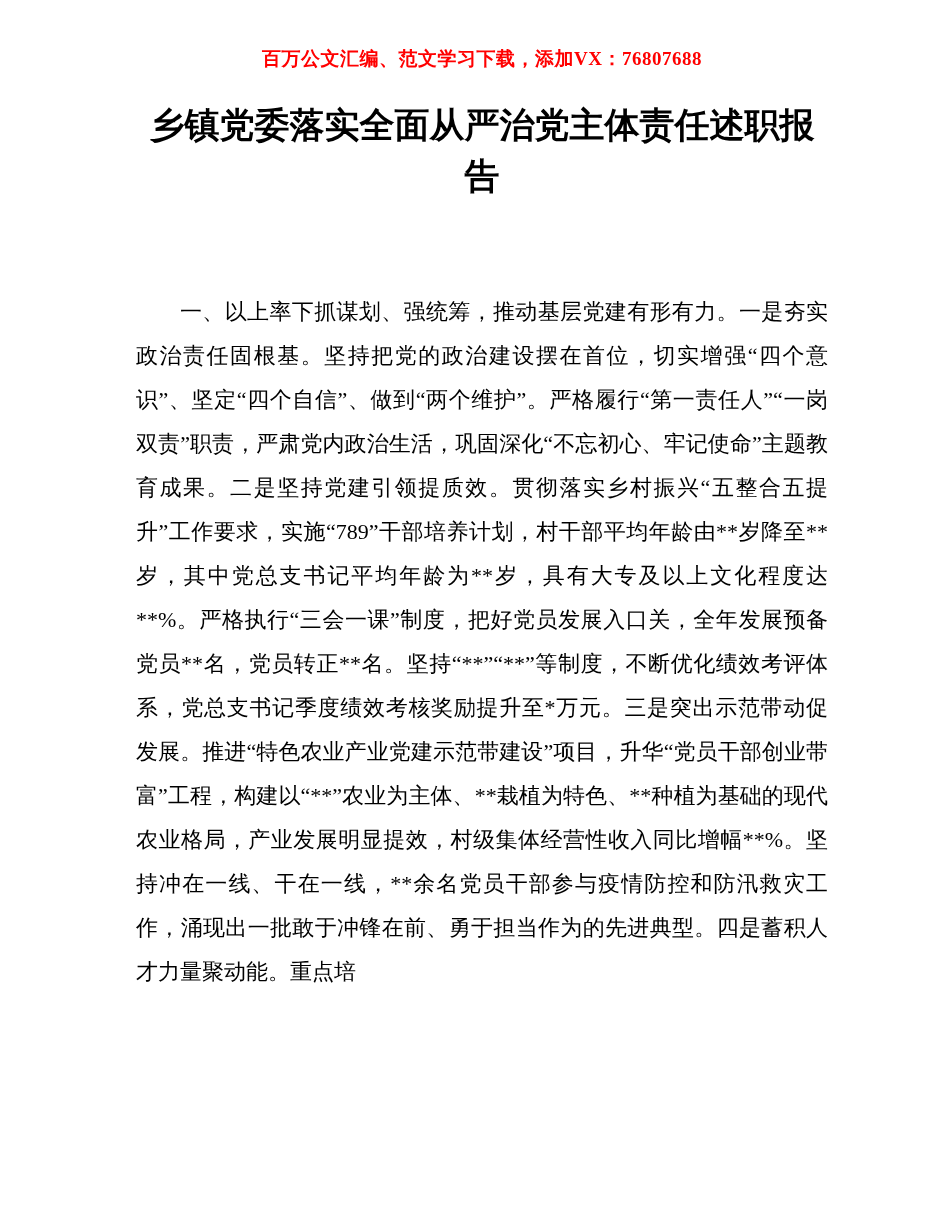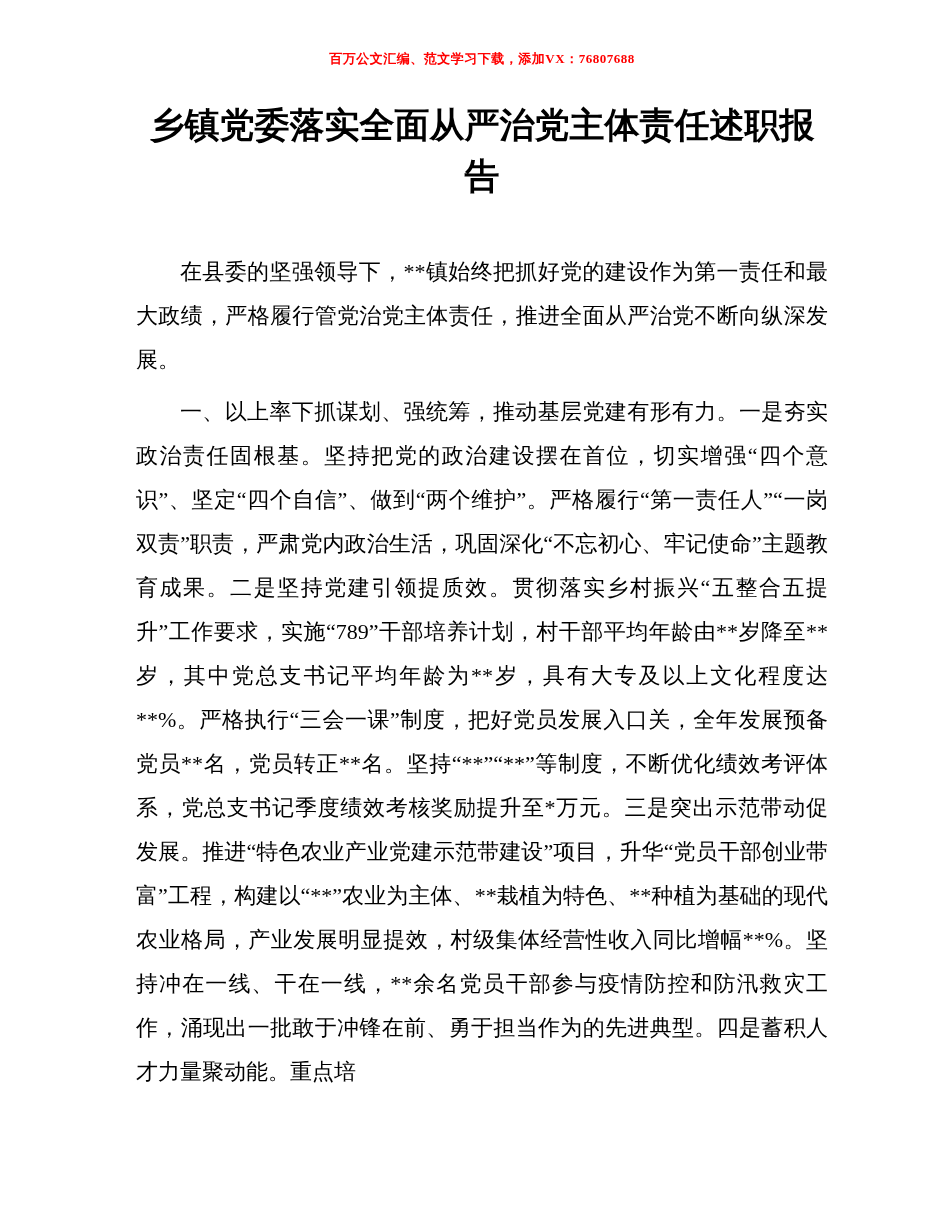--- a/index.html
+++ b/index.html
@@ -12,33 +12,33 @@
     color: #000000;
   }
   .page {
     width: 950px;
     height: 1230px;
     background: #ffffff;
     padding: 46px 122px 0 136px;
   }
   .header-notice {
     text-align: center;
-    font-size: 13px;
+    font-size: 19px;
     line-height: 26px;
     font-weight: bold;
     margin-bottom: 28px;
     letter-spacing: 0.5px;
   }
   .doc-title {
     text-align: center;
     font-size: 35px;
     line-height: 51px;
     font-weight: bold;
     color: #000000;
-    margin-bottom: 48px;
+    margin-bottom: 88px;
     font-family: "Liberation Serif", "DejaVu Serif", serif;
   }
   .doc-body {
     width: 100%;
   }
   .para {
     font-size: 22px;
     line-height: 44px;
     text-align: justify;
     text-indent: 2em;
@@ -53,16 +53,15 @@
 </style>
 </head>
 <body>
 
 <div class="page">
   <div class="header-notice" style="color: rgb(255, 0, 0);">百万公文汇编、范文学习下载，添加VX：76807688</div>
 
   <h1 class="doc-title">乡镇党委落实全面从严治党主体责任述职报告</h1>
 
   <div class="doc-body">
-      <p class="para"><span class="run">在县委的坚强领导下，**镇始终把抓好党的建设作为第一责任和最大政绩，严格履行管党治党主体责任，推进全面从严治党不断向纵深发展。</span></p>
       <p class="para"><span class="run bold">一、以上率下抓谋划、强统筹，推动基层党建有形有力。一是夯实政治责任固根基。</span><span class="run">坚持把党的政治建设摆在首位，切实增强“四个意识”、坚定“四个自信”、做到“两个维护”。严格履行“第一责任人”“一岗双责”职责，严肃党内政治生活，巩固深化“不忘初心、牢记使命”主题教育成果。</span><span class="run bold">二是坚持党建引领提质效。</span><span class="run">贯彻落实乡村振兴“五整合五提升”工作要求，实施“789”干部培养计划，村干部平均年龄由**岁降至**岁，其中党总支书记平均年龄为**岁，具有大专及以上文化程度达**%。严格执行“三会一课”制度，把好党员发展入口关，全年发展预备党员**名，党员转正**名。坚持“**”“**”等制度，不断优化绩效考评体系，党总支书记季度绩效考核奖励提升至*万元。</span><span class="run bold">三是突出示范带动促发展。</span><span class="run">推进“特色农业产业党建示范带建设”项目，升华“党员干部创业带富”工程，构建以“**”农业为主体、**栽植为特色、**种植为基础的现代农业格局，产业发展明显提效，村级集体经营性收入同比增幅**%。坚持冲在一线、干在一线，**余名党员干部参与疫情防控和防汛救灾工作，涌现出一批敢于冲锋在前、勇于担当作为的先进典型。</span><span class="run bold">四是蓄积人才力量聚动能。</span><span class="run">重点培</span></p>
     </div>
 </div>
 
 </body></html>

